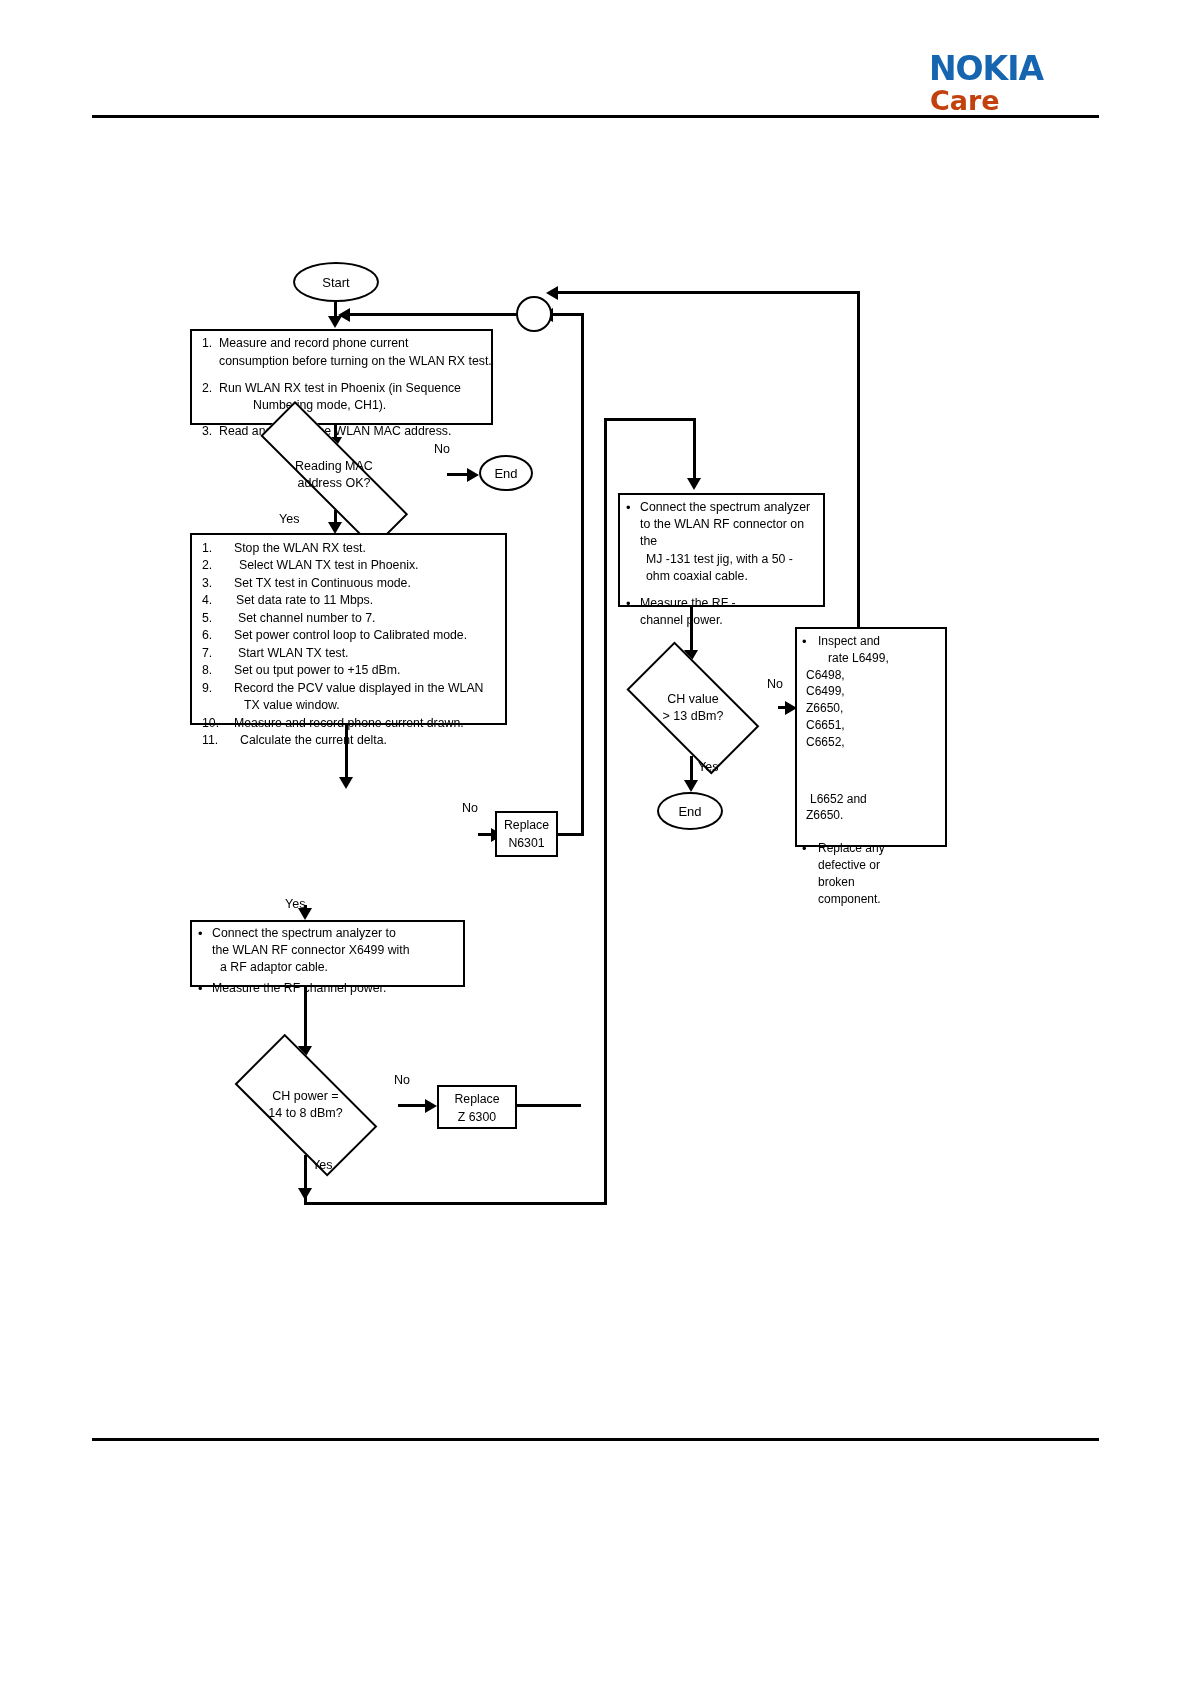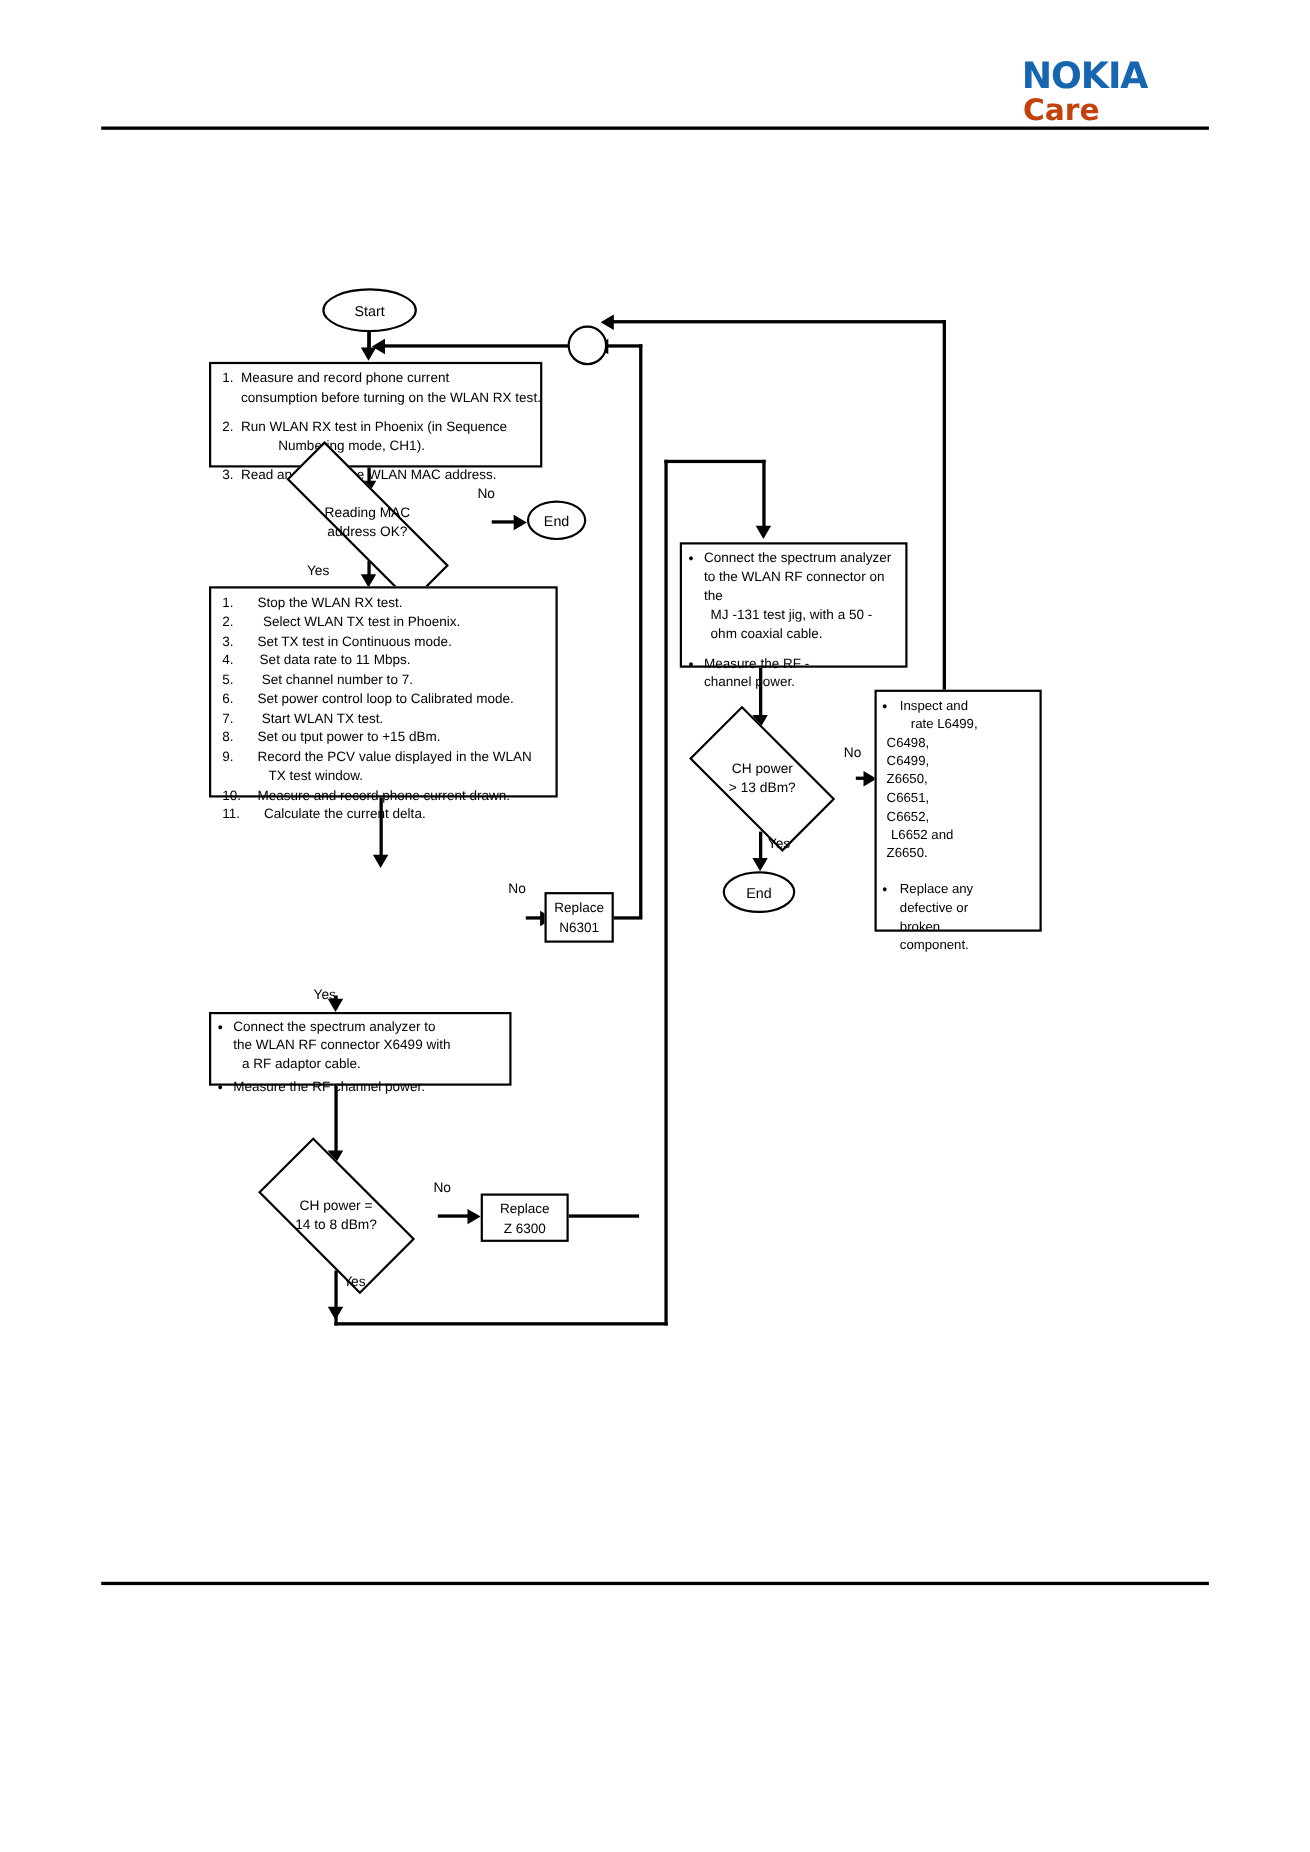--- a/index.html
+++ b/index.html
@@ -257,21 +257,21 @@
       <div class="ol-txt" style="padding-left:4px;">Start WLAN TX test.</div>
     </div>
     <div class="ol-row">
       <div class="ol-num">8.</div>
       <div class="ol-txt" style="padding-left:-2px;">Set ou tput power to +15 dBm.</div>
     </div>
     <div class="ol-row">
       <div class="ol-num">9.</div>
       <div class="ol-txt">
         <span class="ind">Record the PCV value displayed in the WLAN</span>
-        <span class="ind" style="padding-left:10px;">TX test window.</span>
+        <span class="ind" style="padding-left:10px;">TX value window.</span>
       </div>
     </div>
     <div class="ol-row">
       <div class="ol-num">10.</div>
       <div class="ol-txt">Measure and record phone current drawn.</div>
     </div>
     <div class="ol-row">
       <div class="ol-num">11.</div>
       <div class="ol-txt" style="padding-left:6px;">Calculate the current delta.</div>
     </div>
@@ -379,42 +379,42 @@
       </div>
     </div>
   </div>
 
   <div class="line vline" style="left:690px; top:607px; height:50px;"></div>
   <div class="arrow-down" style="left:684px; top:650px;"></div>
 
   <div class="diamond" style="left:608px; top:660px; width:170px; height:96px;">
     <div class="shape"></div>
     <div class="dlabel">
-      <span>CH power</span>
+      <span>CH value</span>
       <span>&gt; 13  dBm?</span>
     </div>
   </div>
 
   <div class="edge-label" style="left:767px; top:677px;">No</div>
   <div class="line hline" style="left:778px; top:706px; width:13px;"></div>
   <div class="arrow-right" style="left:785px; top:701px;"></div>
 
   <div class="node box" style="left:795px; top:627px; width:152px; height:220px;"></div>
   <div class="bullets" style="left:802px; top:633px; width:142px; font-size:12px; line-height:1.4;">
     <div class="bl-row" style="margin-bottom:16px;">
       <div class="bl-dot" style="flex:0 0 16px;">•</div>
       <div class="bl-txt">
         <span class="ind">Inspect and</span>
         <span class="ind" style="padding-left:10px;">rate L6499,</span>
         <span class="ind" style="margin-left:-12px;">C6498,</span>
         <span class="ind" style="margin-left:-12px;">C6499,</span>
         <span class="ind" style="margin-left:-12px;">Z6650,</span>
         <span class="ind" style="margin-left:-12px;">C6651,</span>
         <span class="ind" style="margin-left:-12px;">C6652,</span>
-        <span class="ind" style="margin-left:-8px;">L6652 and</span>
+        <span class="ind" style="margin-left:-8px;margin-top:40px;">L6652 and</span>
         <span class="ind" style="margin-left:-12px;">Z6650.</span>
       </div>
     </div>
     <div class="bl-row" style="margin-bottom:0;">
       <div class="bl-dot" style="flex:0 0 16px;">•</div>
       <div class="bl-txt">
         <span class="ind">Replace any</span>
         <span class="ind">defective or</span>
         <span class="ind">broken</span>
         <span class="ind">component.</span>

